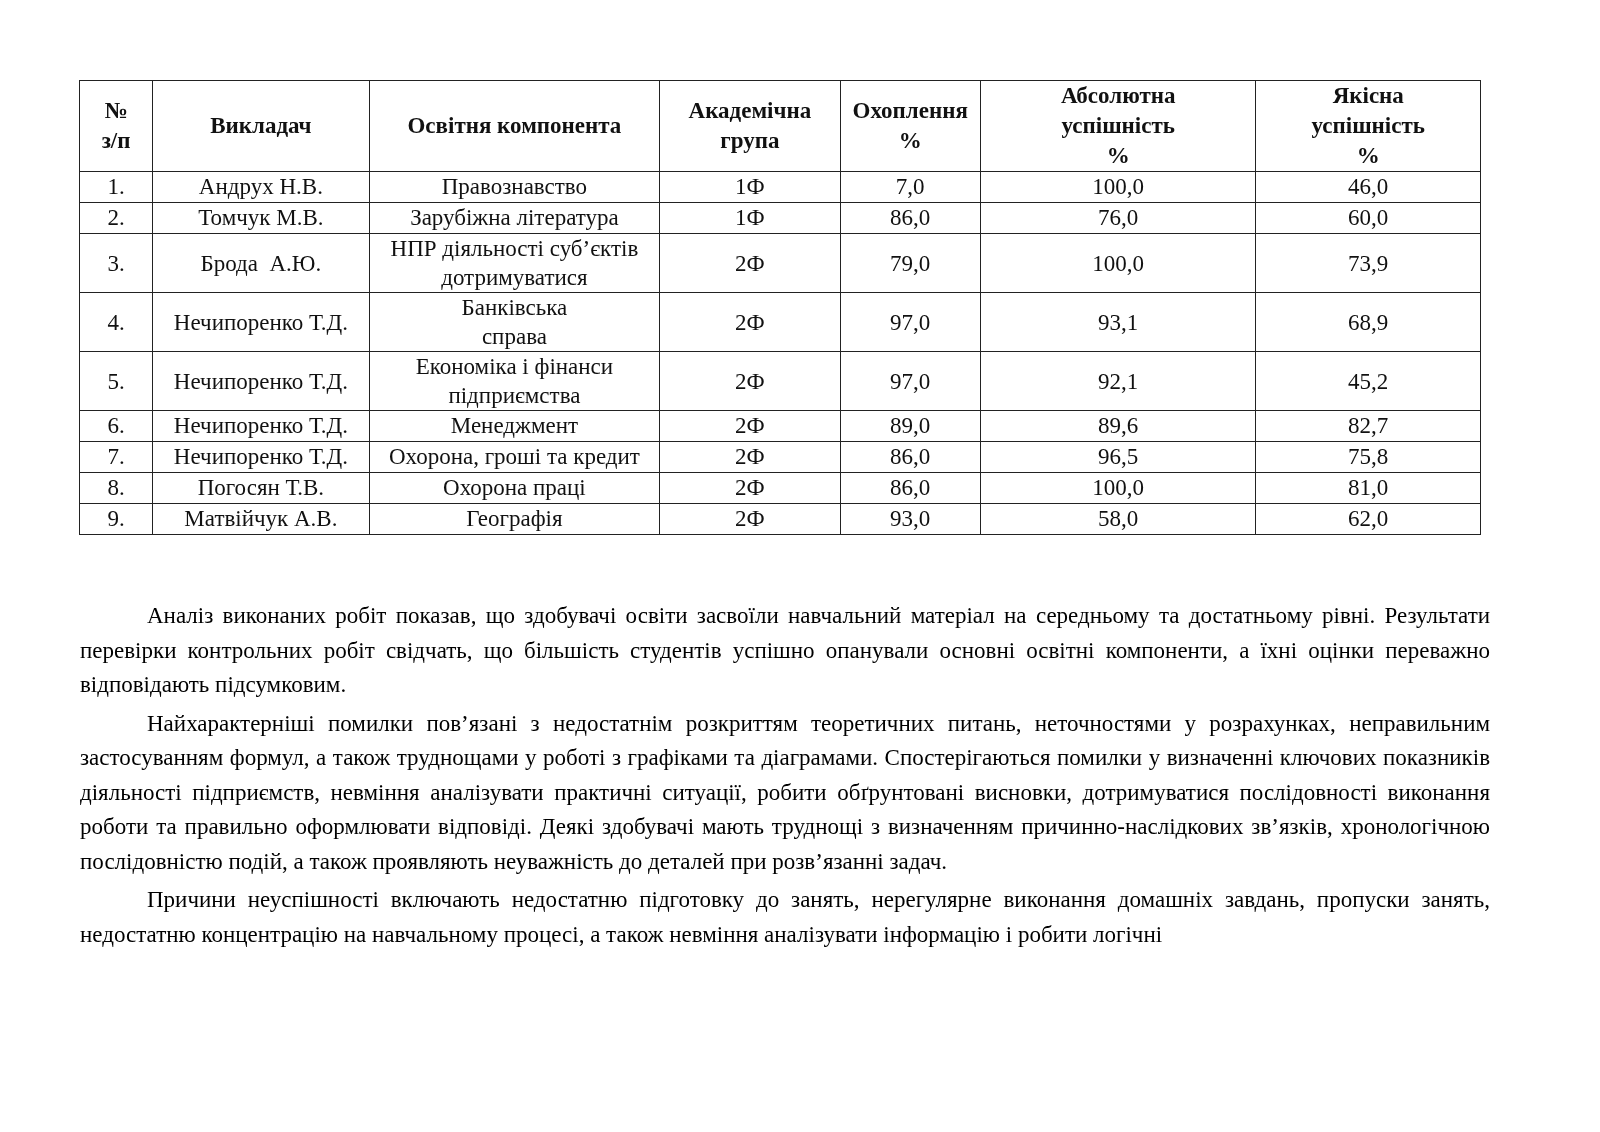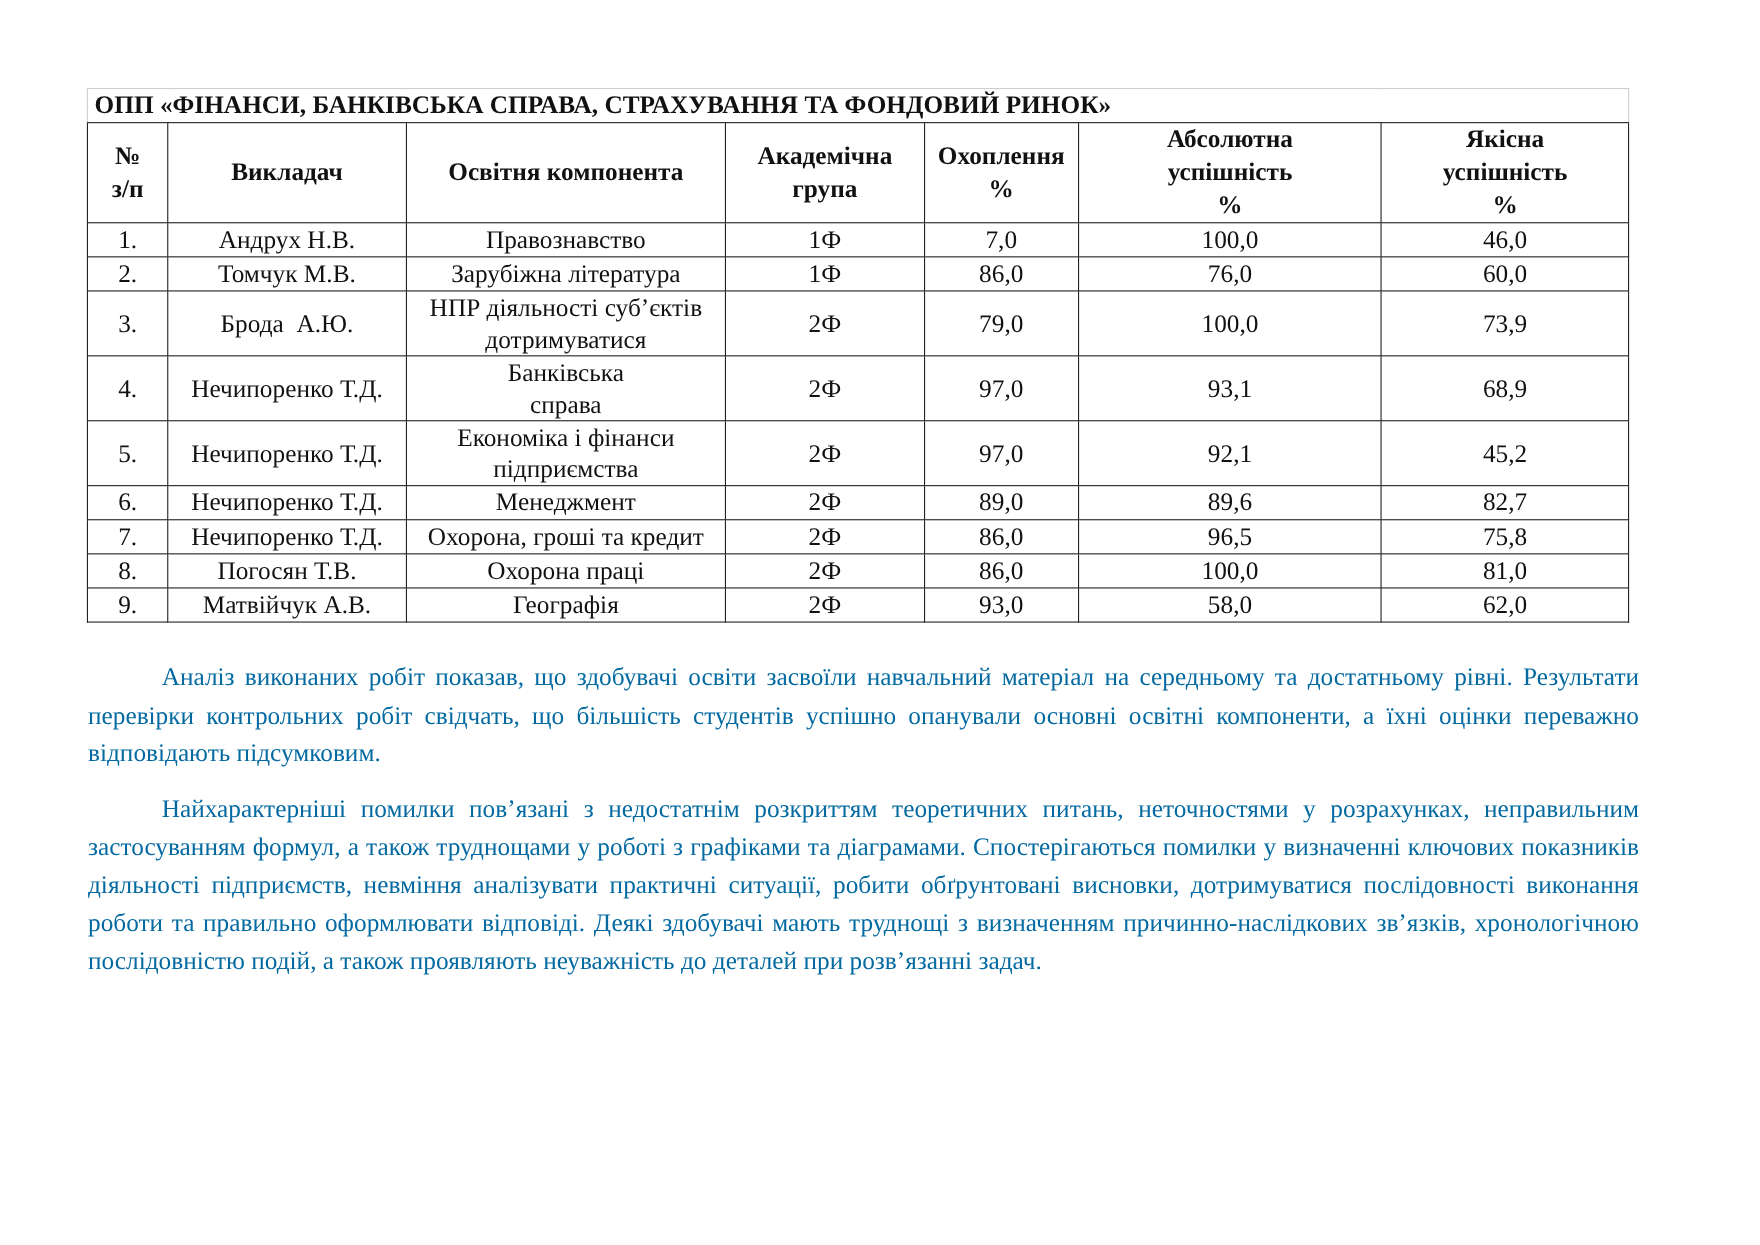--- a/index.html
+++ b/index.html
@@ -34,43 +34,40 @@
   .col-teacher { width: 216px; }
   .col-comp { width: 290px; }
   .col-group { width: 180px; }
   .col-cover { width: 140px; }
   .col-abs { width: 275px; }
   .col-qual { width: 224px; }
 
   .text-block {
     position: absolute; left: 80px; top: 599px; width: 1410px;
     font-family: "Liberation Serif", serif; font-size: 23px; line-height: 34.5px;
-    text-align: justify; color: #0369a1;
+    text-align: justify; color: #000000;
   }
   .text-block p { margin: 0 0 0 0; text-indent: 67px; }
-  .text-block p + p { margin-top: 16px; }
+  .text-block p + p { margin-top: 4px; }
 </style>
 </head>
 <body>
 
 <div class="page">
   <table class="report">
     <colgroup>
       <col class="col-num">
         <col class="col-teacher">
         <col class="col-comp">
         <col class="col-group">
         <col class="col-cover">
         <col class="col-abs">
         <col class="col-qual">
     </colgroup>
     <tbody>
-      <tr class="title-row">
-        <td colspan="7">ОПП «ФІНАНСИ, БАНКІВСЬКА СПРАВА, СТРАХУВАННЯ ТА ФОНДОВИЙ РИНОК»</td>
-      </tr>
       <tr class="head-row">
         <th>
           <div>№</div>
           <div>з/п</div>
         </th>
         <th>Викладач</th>
         <th>Освітня компонента</th>
         <th>
           <div>Академічна</div>
           <div>група</div>
@@ -192,14 +189,15 @@
         <td>93,0</td>
         <td>58,0</td>
         <td>62,0</td>
       </tr>
     </tbody>
   </table>
 
   <div class="text-block">
     <p>Аналіз виконаних робіт показав, що здобувачі освіти засвоїли навчальний матеріал на середньому та достатньому рівні. Результати перевірки контрольних робіт свідчать, що більшість студентів успішно опанували основні освітні компоненти, а їхні оцінки переважно відповідають підсумковим.</p>
     <p>Найхарактерніші помилки пов’язані з недостатнім розкриттям теоретичних питань, неточностями у розрахунках, неправильним застосуванням формул, а також труднощами у роботі з графіками та діаграмами. Спостерігаються помилки у визначенні ключових показників діяльності підприємств, невміння аналізувати практичні ситуації, робити обґрунтовані висновки, дотримуватися послідовності виконання роботи та правильно оформлювати відповіді. Деякі здобувачі мають труднощі з визначенням причинно-наслідкових зв’язків, хронологічною послідовністю подій, а також проявляють неуважність до деталей при розв’язанні задач.</p>
+    <p>Причини неуспішності включають недостатню підготовку до занять, нерегулярне виконання домашніх завдань, пропуски занять, недостатню концентрацію на навчальному процесі, а також невміння аналізувати інформацію і робити логічні</p>
   </div>
 </div>
 
 </body></html>

